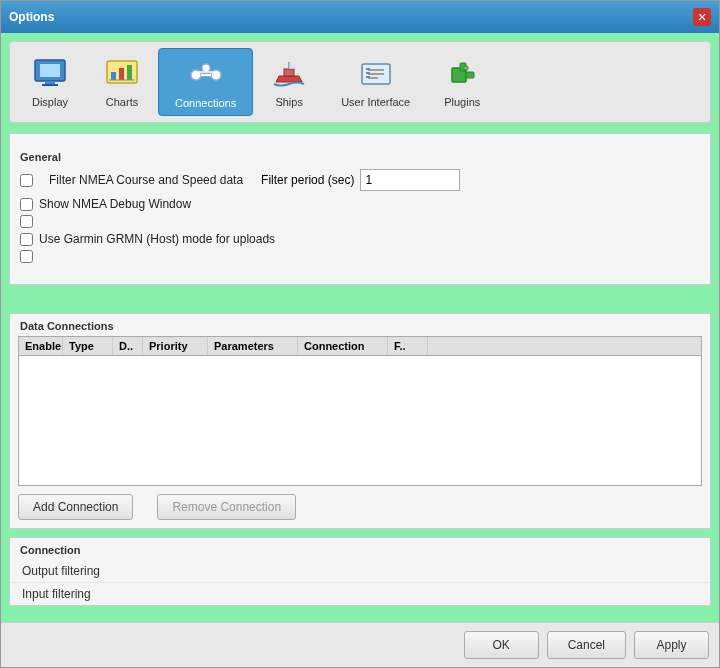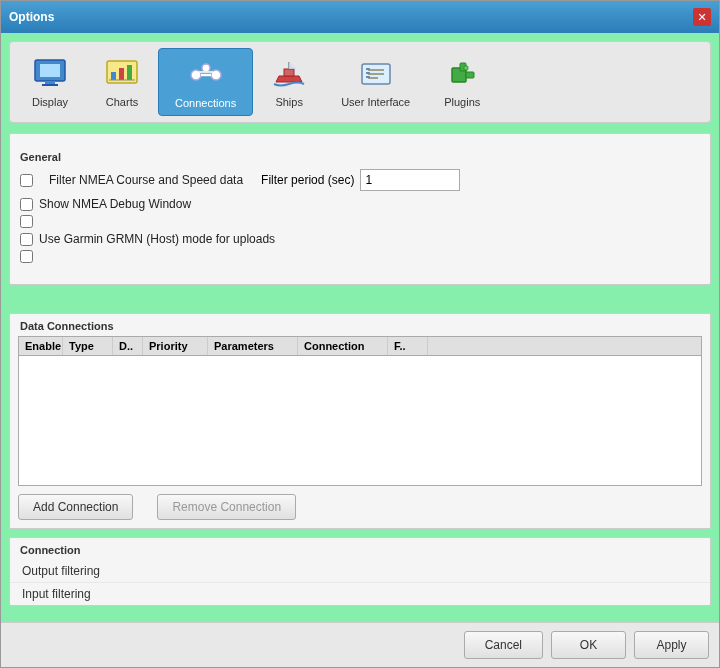--- a/index.html
+++ b/index.html
@@ -404,17 +404,17 @@
         <span>Output filtering</span>
       </div>
       <div class="property-row">
         <span>Input filtering</span>
       </div>
     </div>
 
   </div>
 
   <div class="footer">
+    <button class="footer-btn">OK</button>
     <button class="footer-btn">Cancel</button>
-    <button class="footer-btn">OK</button>
     <button class="footer-btn">Apply</button>
   </div>
 </div>
 
 </body></html>

